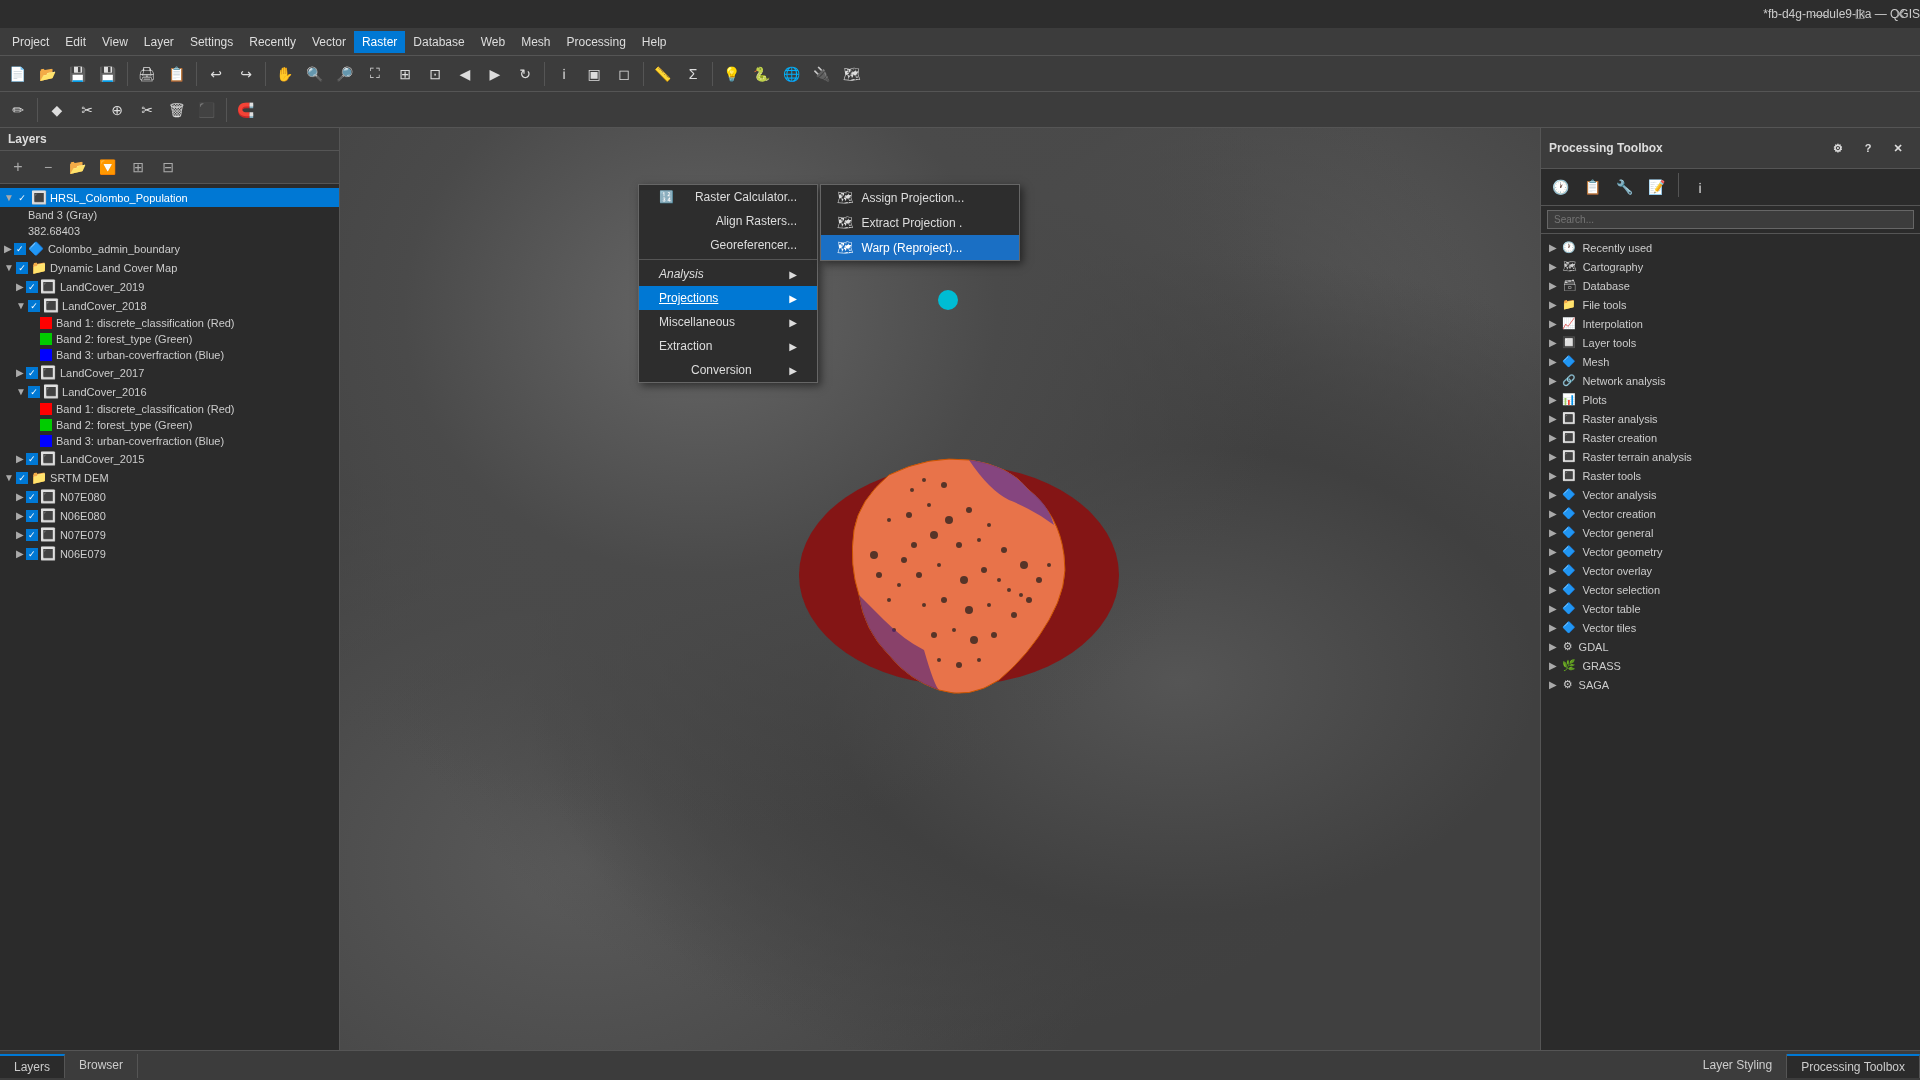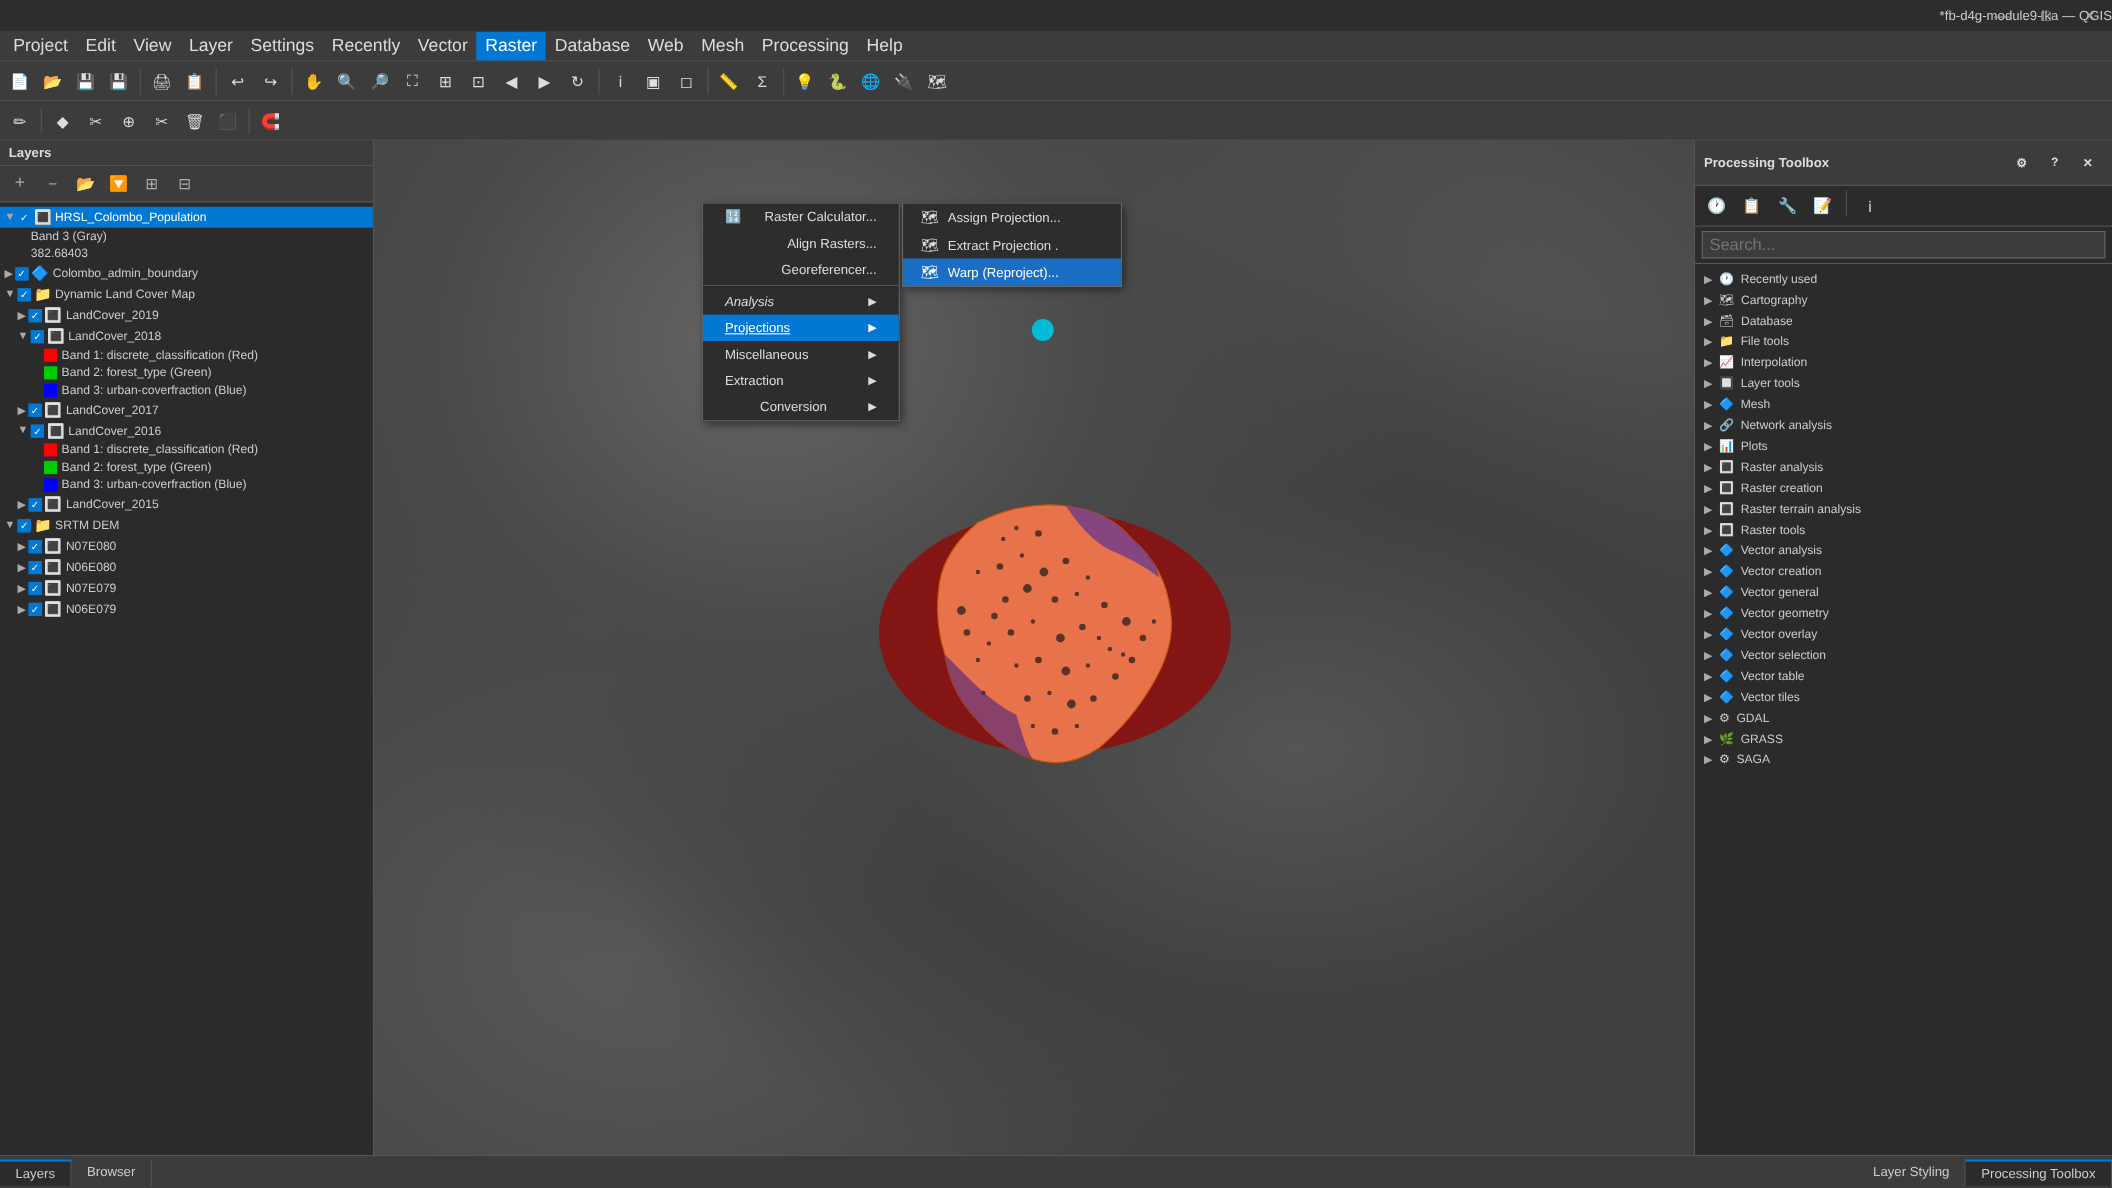--- a/index.html
+++ b/index.html
@@ -5,21 +5,21 @@
     * { margin: 0; padding: 0; box-sizing: border-box; }
     body { font-family: 'Segoe UI', Arial, sans-serif; font-size: 12px; background: #3c3c3c; color: #ddd; width: 1920px; height: 1080px; overflow: hidden; position: relative; }
 
     
     #titlebar { background: #2d2d2d; height: 28px; display: flex; align-items: center; justify-content: flex-end; color: #ccc; font-size: 12px; position: relative; }
     #titlebar .win-controls { position: absolute; right: 0; display: flex; height: 100%; }
     #titlebar .win-btn { width: 40px; height: 28px; display: flex; align-items: center; justify-content: center; cursor: pointer; font-size: 14px; color: #aaa; }
 
     
     #menubar { background: #3c3c3c; height: 28px; display: flex; align-items: center; padding: 0 4px; border-bottom: 1px solid #555; }
-    .menu-item { padding: 4px 8px; cursor: pointer; color: #ddd; font-size: 16px; }
+    .menu-item { padding: 4px 8px; cursor: pointer; color: #ddd; font-size: 12px; }
     .menu-item.active { background: #0078d4; color: white; }
 
     
     .toolbar { background: #3c3c3c; height: 36px; display: flex; align-items: center; padding: 0 4px; border-bottom: 1px solid #555; gap: 2px; flex-wrap: wrap; }
     .tb-btn { width: 28px; height: 28px; display: flex; align-items: center; justify-content: center; cursor: pointer; color: #ddd; font-size: 14px; border: 1px solid transparent; border-radius: 2px; }
     .tb-sep { width: 1px; height: 24px; background: #555; margin: 0 3px; }
 
     
     #main { display: flex; height: calc(1080px - 28px - 28px - 36px - 36px - 30px); }
 
@@ -40,21 +40,21 @@
     .layer-icon { font-size: 13px; margin-right: 3px; }
 
     
     #map-canvas { flex: 1; background: #4a4a4a; position: relative; overflow: hidden; }
 
     
     #right-panel { width: 380px; background: #2b2b2b; border-left: 1px solid #555; display: flex; flex-direction: column; }
     #pt-header { background: #3c3c3c; padding: 6px 8px; font-size: 12px; font-weight: bold; border-bottom: 1px solid #555; display: flex; align-items: center; justify-content: space-between; }
     #pt-toolbar { padding: 4px 6px; display: flex; gap: 4px; border-bottom: 1px solid #555; }
     #pt-search { padding: 4px 6px; border-bottom: 1px solid #555; }
-    #pt-search input { width: 100%; background: #3c3c3c; border: 1px solid #666; color: #ddd; padding: 3px 6px; font-size: 15px; }
+    #pt-search input { width: 100%; background: #3c3c3c; border: 1px solid #666; color: #ddd; padding: 3px 6px; font-size: 10px; }
     #pt-tree { flex: 1; overflow-y: auto; padding: 4px 0; }
     .pt-item { display: flex; align-items: center; padding: 3px 8px; cursor: pointer; color: #ccc; font-size: 11px; gap: 6px; }
 
     
     #bottom-bar { height: 30px; background: #3c3c3c; display: flex; align-items: center; justify-content: space-between; border-top: 1px solid #555; }
     #bottom-left-tabs { display: flex; }
     #bottom-right-tabs { display: flex; }
     .bottom-tab { padding: 4px 14px; cursor: pointer; color: #ccc; font-size: 12px; border-right: 1px solid #555; }
     .bottom-tab.active { background: #2b2b2b; border-top: 2px solid #0078d4; }
 

